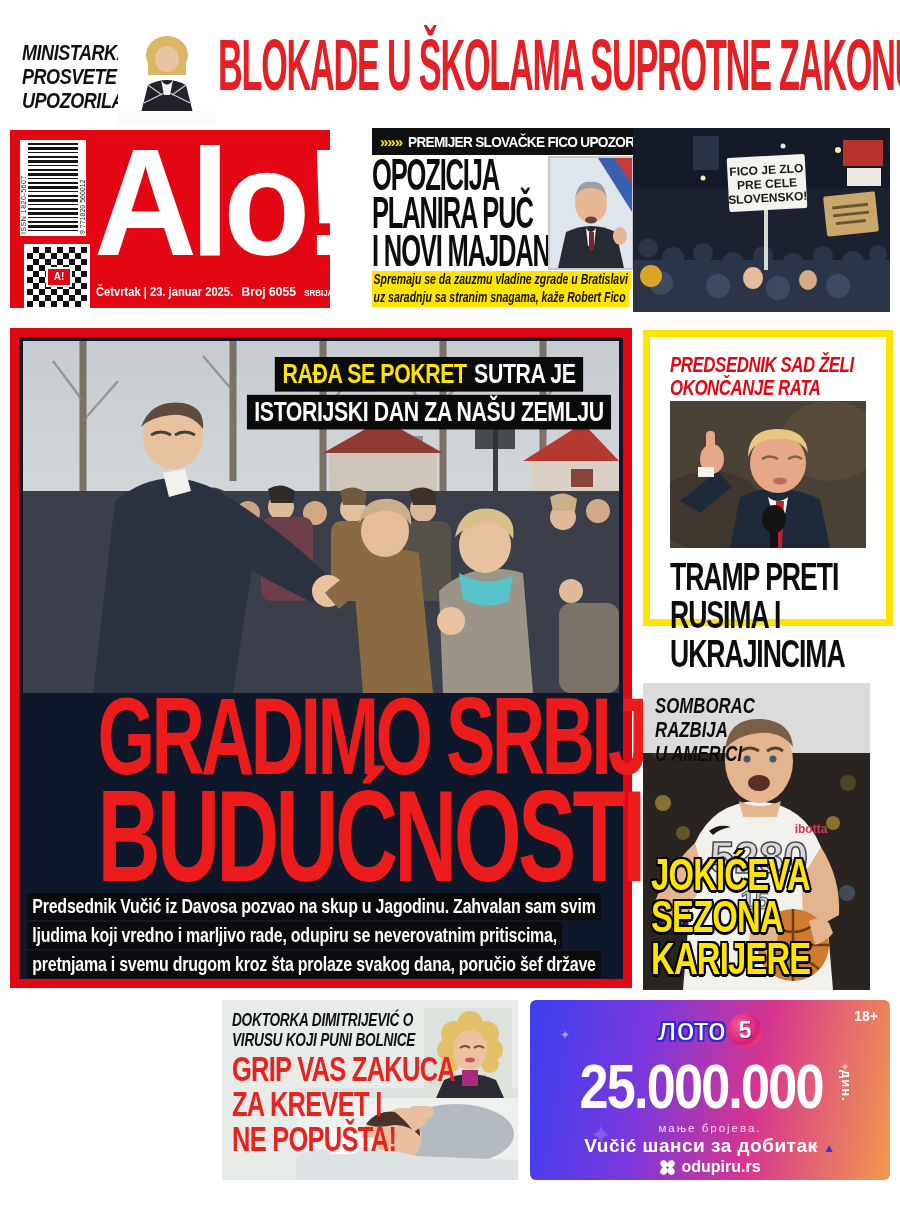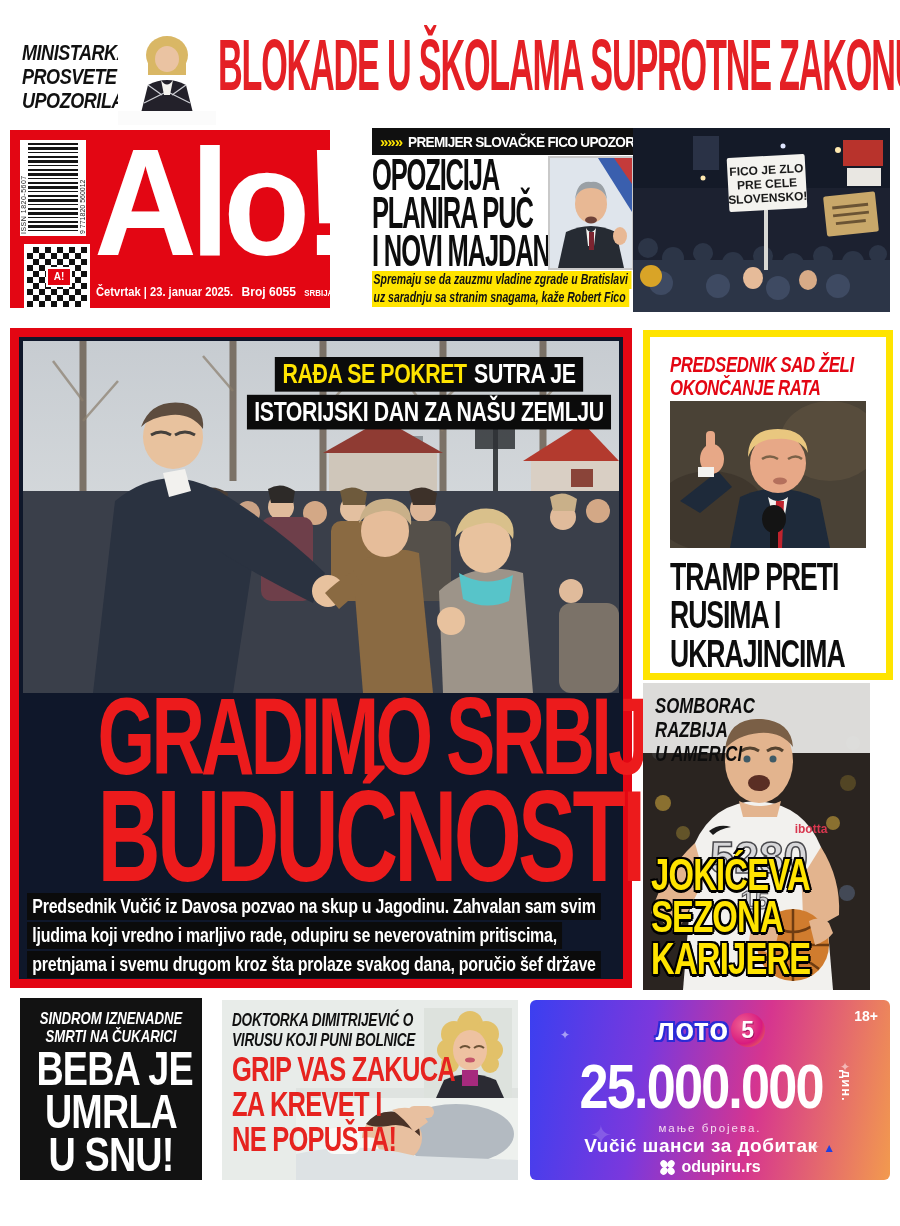--- a/index.html
+++ b/index.html
@@ -45,21 +45,21 @@
   #main-kicker{right:12px;top:20px;text-align:center;transform:scale(0.82,1.05);transform-origin:100% 0;}
   #main-kicker .chip{display:inline-block;background:#0b0b0b;color:#fff;font-weight:bold;font-size:26px;line-height:30px;letter-spacing:-0.5px;padding:1px 9px 2px;white-space:nowrap;}
   #main-kicker .hl{color:#ffe400;margin-right:9px;}
   #main-headline{left:0;top:349px;width:604px;color:#ec1b1c;text-align:center;}
   #main-headline .l1{font-size:100px;line-height:90px;letter-spacing:-5px;transform:scale(0.74,1.1);}
   #main-headline .l2{font-size:118px;line-height:108px;letter-spacing:-5px;transform:scale(0.74,1.1);}
   #main-deck{left:8px;top:556px;width:790px;transform:scale(0.76,1.0);transform-origin:0 0;}
   #main-deck span{display:table;background:#0b0b0b;color:#fff;font-weight:bold;font-size:21px;line-height:24px;letter-spacing:-0.3px;padding:1px 7px 2px;margin-bottom:2px;white-space:nowrap;}
 
   
-  #trump-box{left:643px;top:330px;width:250px;height:350px;border:7px solid #ffe400;box-sizing:border-box;background:#fff;}
+  #trump-box{left:643px;top:330px;width:250px;height:296px;border:7px solid #ffe400;box-sizing:border-box;background:#fff;}
   #trump-kicker{left:20px;top:16px;color:#e30613;font-style:italic;font-weight:bold;font-size:21px;line-height:22px;letter-spacing:-0.5px;transform:scale(0.8,1.05);transform-origin:0 0;white-space:nowrap;}
   #trump-photo{left:20px;top:64px;width:196px;height:147px;}
   #trump-headline{left:20px;top:220px;font-size:37px;line-height:37px;letter-spacing:-1.5px;color:#0d0d0d;transform:scale(0.72,1.05);}
 
   
   #jokic-box{left:643px;top:683px;width:227px;height:307px;overflow:hidden;}
   #jokic-kicker{left:12px;top:10px;font-style:italic;font-weight:bold;font-size:21px;line-height:23px;color:#0d0d0d;transform:scale(0.8,1.05);transform-origin:0 0;white-space:nowrap;}
   #jokic-headline{left:8px;bottom:10px;color:#ffe400;font-size:42px;line-height:40px;letter-spacing:-1px;transform:scale(0.78,1.05);transform-origin:0 100%;
      text-shadow:2px 2px 0 #000,-2px 2px 0 #000,2px -2px 0 #000,-2px -2px 0 #000,0 3px 0 #000,3px 0 0 #000;}
 
@@ -73,21 +73,21 @@
   #doctor-photo{right:6px;top:8px;width:88px;height:90px;}
   #bed-photo{right:0;bottom:0;width:222px;height:92px;}
   #flu-kicker{left:10px;top:10px;font-style:italic;font-weight:bold;font-size:17.5px;line-height:19px;letter-spacing:-0.3px;transform:scale(0.78,1.05);transform-origin:0 0;white-space:nowrap;}
   #flu-headline{left:10px;top:52px;color:#e6231f;font-size:34px;line-height:33px;letter-spacing:-1px;transform:scale(0.75,1.05);}
 
   
   #lotto-box{left:530px;top:1000px;width:360px;height:180px;border-radius:6px;overflow:hidden;color:#fff;text-align:center;
      background:linear-gradient(100deg,#3b3ff0 0%,#7a38dd 32%,#d6358f 62%,#f29a4e 100%);}
   #lotto-age{right:12px;top:8px;font-weight:bold;font-size:14px;}
   #lotto-logo{left:0;top:12px;width:100%;display:flex;justify-content:center;align-items:center;gap:2px;}
-  #lotto-logo-text{font-weight:bold;font-size:31px;letter-spacing:0.5px;text-shadow:2px 2px 0 #2b2bd6,-2px 2px 0 #2b2bd6,2px -2px 0 #2b2bd6,-2px -2px 0 #2b2bd6;}
+  #lotto-logo-text{font-weight:normal;font-size:31px;letter-spacing:0.5px;text-shadow:2px 2px 0 #2b2bd6,-2px 2px 0 #2b2bd6,2px -2px 0 #2b2bd6,-2px -2px 0 #2b2bd6;}
   #lotto-ball{width:34px;height:34px;border-radius:50%;background:radial-gradient(circle at 35% 35%,#f06292,#d81b7f 60%,#f2903e);font-weight:bold;font-size:23px;line-height:34px;text-shadow:1px 1px 0 #a3125f;}
   #lotto-amount-row{left:0;top:52px;width:100%;display:flex;justify-content:center;align-items:center;}
   #lotto-amount{font-weight:bold;font-size:58px;letter-spacing:-2px;transform:scale(0.9,1.1);transform-origin:50% 50%;white-space:nowrap;}
   #lotto-cur{writing-mode:vertical-rl;font-weight:bold;font-size:13px;letter-spacing:1px;margin-left:2px;}
   #lotto-small{left:0;top:122px;width:100%;font-size:11.5px;letter-spacing:2px;color:#f5ddf0;}
   #lotto-big{left:0;top:135px;width:100%;font-weight:bold;font-size:19px;letter-spacing:0.5px;}
   #lotto-big .tri{color:#1f40e0;font-size:12px;}
   #lotto-site{left:0;top:158px;width:100%;display:flex;justify-content:center;align-items:center;gap:5px;font-weight:bold;font-size:16px;}
   .spark{position:absolute;color:rgba(255,255,255,0.5);font-size:12px;}
 </style>
@@ -356,31 +356,20 @@
       <div>RAZBIJA</div>
       <div>U AMERICI</div>
     </div>
     <div class="abs cond" id="jokic-headline">
       <div>JOKIĆEVA</div>
       <div>SEZONA</div>
       <div>KARIJERE</div>
     </div>
   </div>
 
-  <div class="abs" id="baby-box">
-    <div class="abs" id="baby-kicker">
-      <span class="squish">SINDROM IZNENADNE</span>
-      <span class="squish">SMRTI NA ČUKARICI</span>
-    </div>
-    <div class="abs" id="baby-headline">
-      <span class="squish">BEBA JE</span>
-      <span class="squish">UMRLA</span>
-      <span class="squish">U SNU!</span>
-    </div>
-  </div>
 
   <div class="abs" id="flu-box">
     <svg class="abs" id="bed-photo" viewBox="0 0 222 92" preserveAspectRatio="none">
       <rect width="222" height="92" fill="#eef1ee"></rect>
       <rect x="0" y="0" width="222" height="10" fill="#dfe3e0"></rect>
       <ellipse cx="160" cy="46" rx="58" ry="30" fill="#b3bac1"></ellipse>
       <ellipse cx="96" cy="50" rx="30" ry="26" fill="#e8c0a0"></ellipse>
       <path d="M70 36 Q84 18 110 26 Q124 32 124 48 Q110 34 92 38 Q78 40 70 36 Z" fill="#4a3328"></path>
       <path d="M96 22 Q120 14 132 34 L118 44 Q108 30 96 22 Z" fill="#e8c0a0"></path>
       <rect x="112" y="18" width="26" height="12" rx="6" fill="#e8c0a0"></rect>

